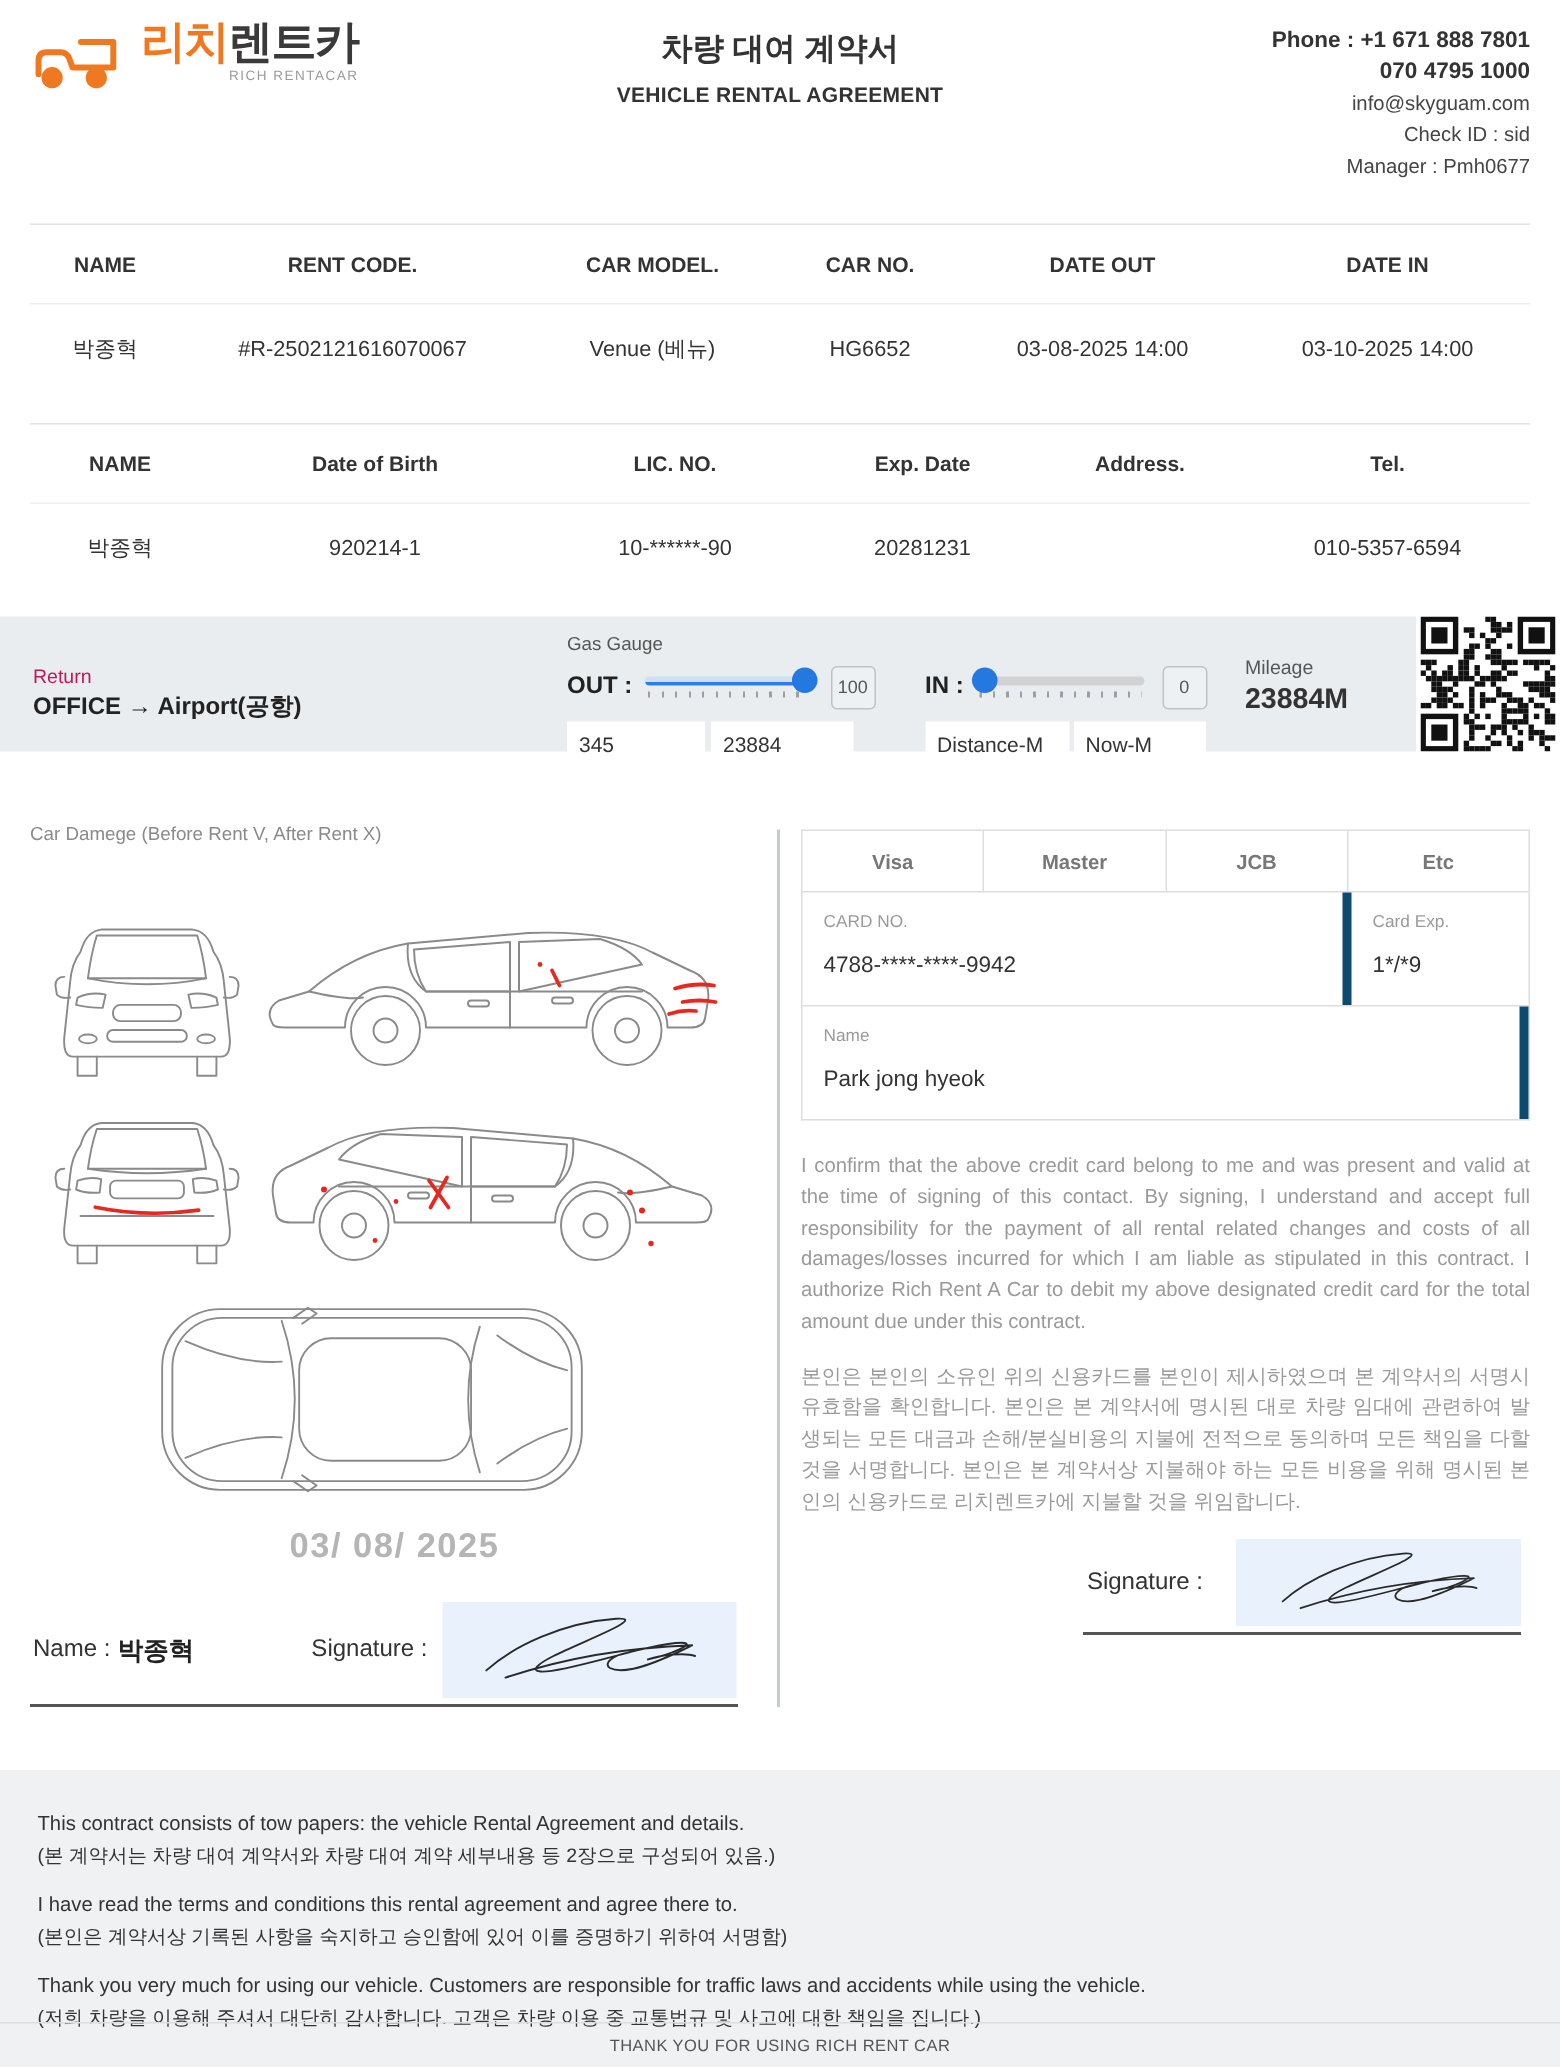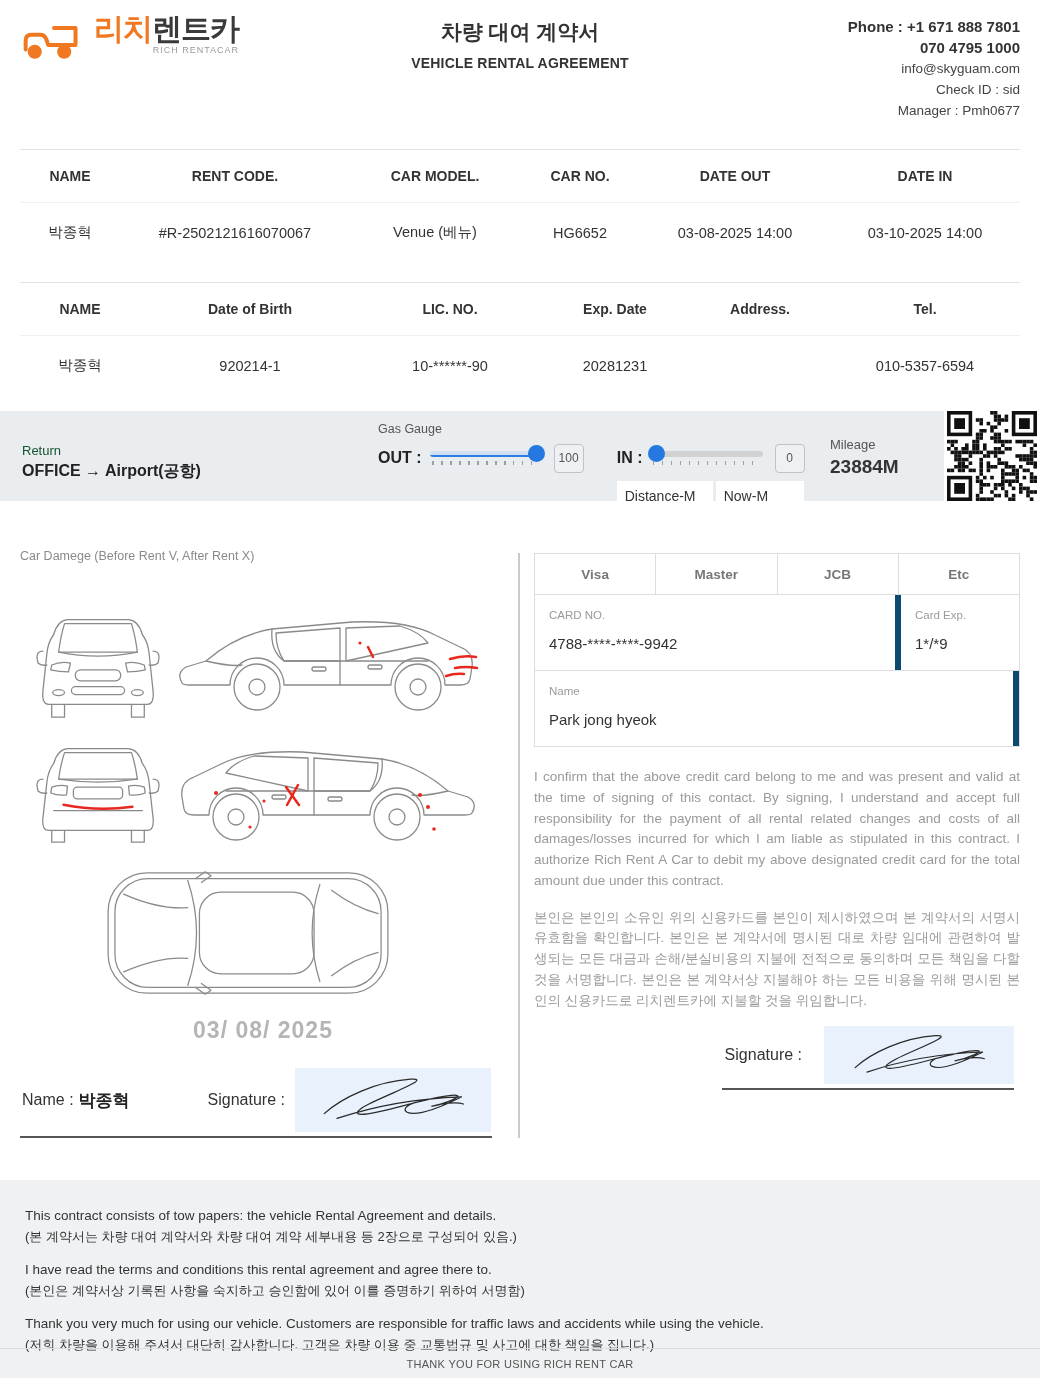--- a/index.html
+++ b/index.html
@@ -27,21 +27,21 @@
   .t1 { margin-top:28px; }
   .t2 { margin-top:20px; }
   .info-table th { border-top:1px solid #e3e3e3; border-bottom:1px solid #efefef;
     font-size:14px; font-weight:bold; color:#333; padding:18px 6px; text-align:center; }
   .info-table td { font-size:14.5px; color:#333; padding:20px 6px; text-align:center; }
   
   .panel-wrap { position:relative; margin-top:12px; height:94px; }
   .panel { position:absolute; left:0; top:4px; width:944px; height:90px; background:#e9edf0;
     display:flex; align-items:stretch; }
   .return-block { width:368px; padding:32px 0 0 22px; }
-  .return-label { font-size:13px; color:#14532d; }
+  .return-label { font-size:13px; color:#be185d; }
   .route { font-size:16px; font-weight:bold; color:#222; margin-top:3px; }
   .gauge-area { position:relative; width:440px; padding-top:10px; }
   .gas-label { position:absolute; left:10px; top:11px; font-size:12.5px; color:#555; }
   .gauges { display:flex; margin-top:22px; }
   .gauge-group { }
   .gauge-group.out { width:225px; margin-left:10px; }
   .gauge-group.in { width:195px; margin-left:18px; }
   .gauge-row { display:flex; align-items:center; height:30px; }
   .gauge-name { font-size:16px; font-weight:bold; color:#222; margin-right:8px; white-space:nowrap; }
   .slider-wrap { position:relative; }
@@ -216,20 +216,24 @@
         <div class="gauge-group out">
           <div class="gauge-row">
             <span class="gauge-name">OUT :</span>
             <div class="slider-wrap">
               <div class="slider-track full">
                   <div class="slider-thumb right"></div>
                 </div>
               <div class="ticks"></div>
             </div>
             <div class="val-box">100</div>
+          </div>
+          <div class="inputs-row out-inputs">
+            <input value="345" style="">
+            <input value="23884" style="">
           </div>
         </div>
         <div class="gauge-group in">
           <div class="gauge-row">
             <span class="gauge-name">IN :</span>
             <div class="slider-wrap">
               <div class="slider-track empty">
                   <div class="slider-thumb left"></div>
                 </div>
               <div class="ticks"></div>

